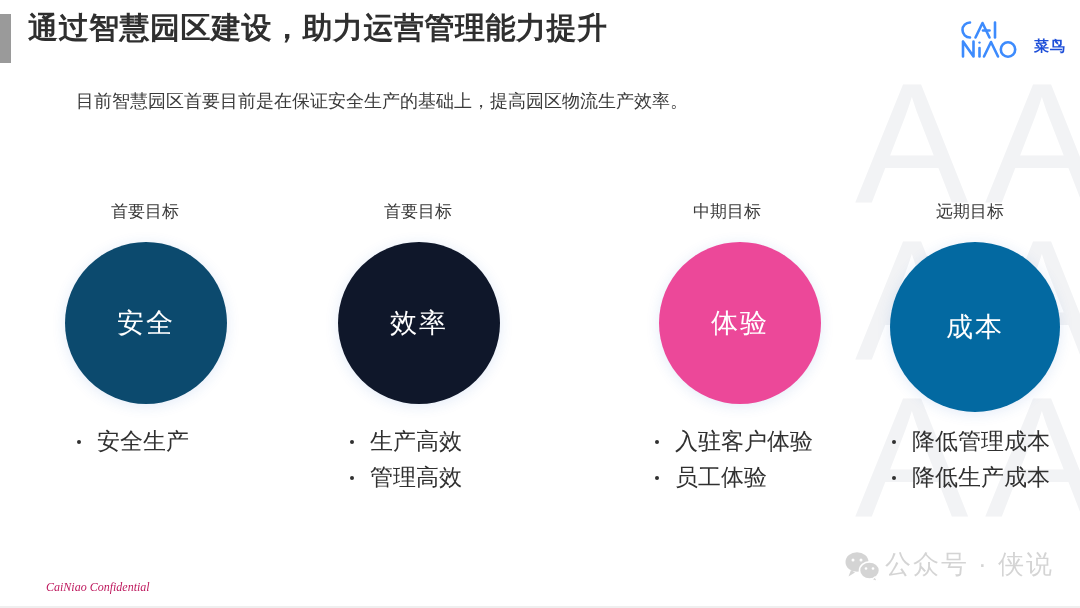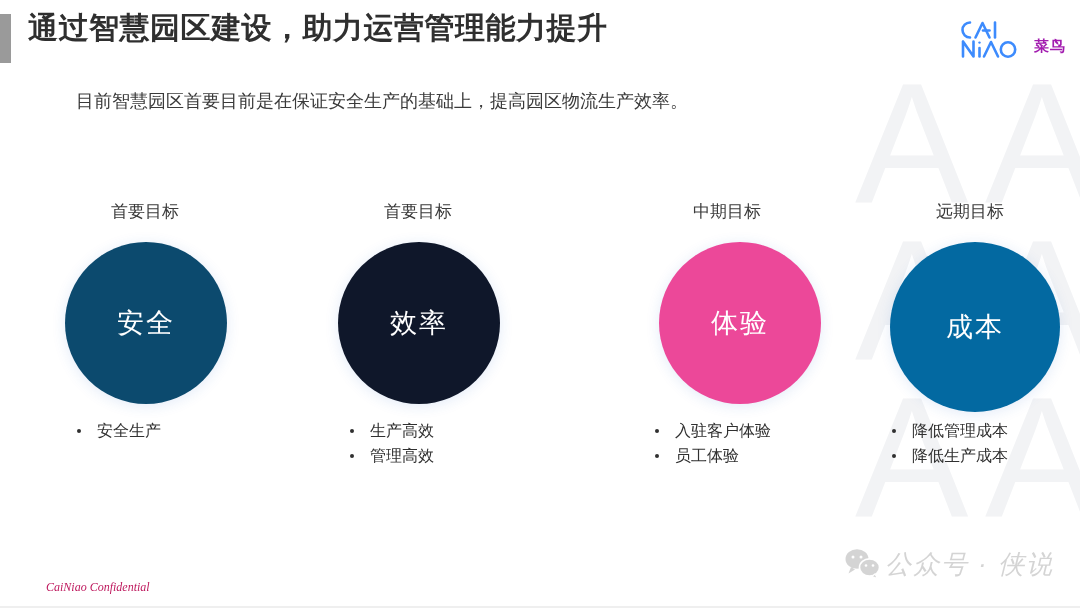--- a/index.html
+++ b/index.html
@@ -69,21 +69,21 @@
     align-items: center;
     gap: 6px;
     z-index: 3;
   }
   .logo-mark {
     display: block;
   }
   .logo-cn {
     font-size: 15px;
     font-weight: bold;
-    color: #a21caf;
+    color: #1d4ed8;
     letter-spacing: 1px;
     line-height: 1;
     position: relative;
     top: 6px;
   }
 
   
   .subtitle {
     position: absolute;
     left: 76px;
@@ -132,26 +132,27 @@
     box-shadow: 0 2px 14px rgba(40, 100, 200, 0.13);
   }
   .goal-bullets {
     position: absolute;
     list-style: none;
     margin: 0;
     padding: 0;
   }
   .goal-bullets li {
     position: relative;
-    font-size: 16px;
+    font-size: 23px;
     color: #303030;
     font-weight: 500;
     line-height: 25px;
     padding-left: 26px;
     white-space: nowrap;
+    margin-top: 11px;
   }
   .goal-bullets li::before {
     content: "";
     position: absolute;
     left: 6px;
     top: 11px;
     width: 4px;
     height: 4px;
     border-radius: 50%;
     background: #303030;
@@ -177,25 +178,24 @@
     background: #efefef;
     z-index: 3;
   }
 
   
   .wechat-watermark {
     position: absolute;
     right: 26px;
     bottom: 26px;
     display: flex;
-    align-items: flex-start;
+    align-items: flex-end;
     gap: 2px;
     z-index: 4;
     opacity: 0.42;
-    font-style: italic;
   }
   .wechat-text {
     font-size: 26px;
     color: #9b9b9b;
     letter-spacing: 2px;
     white-space: nowrap;
   }
 </style>
 </head>
 <body>

